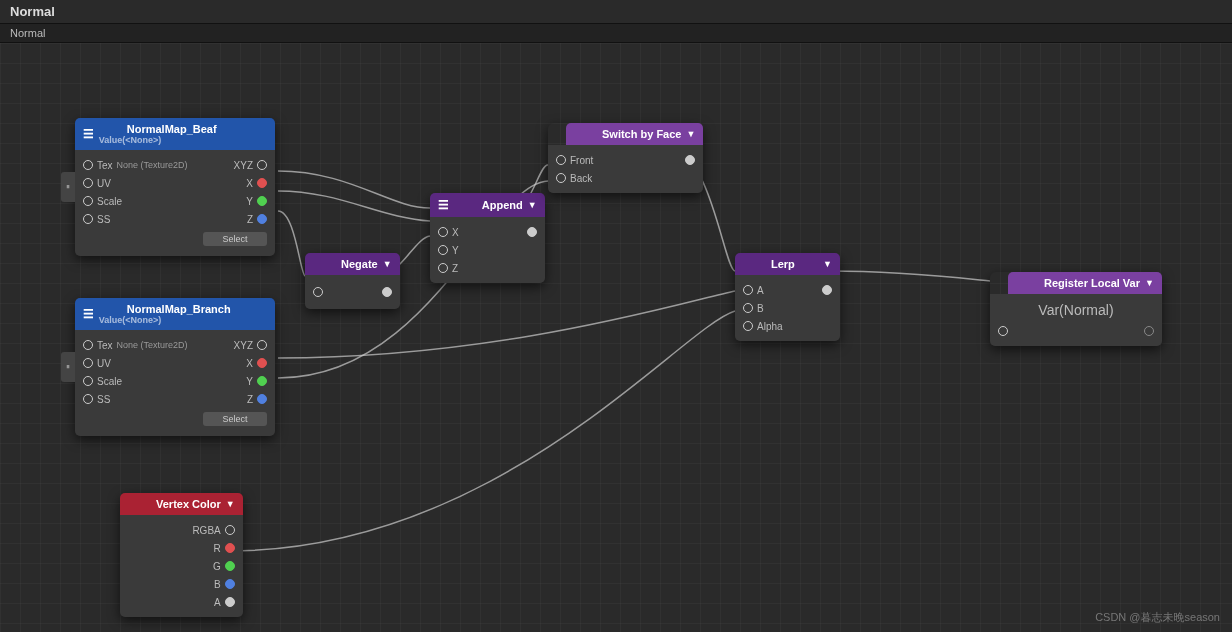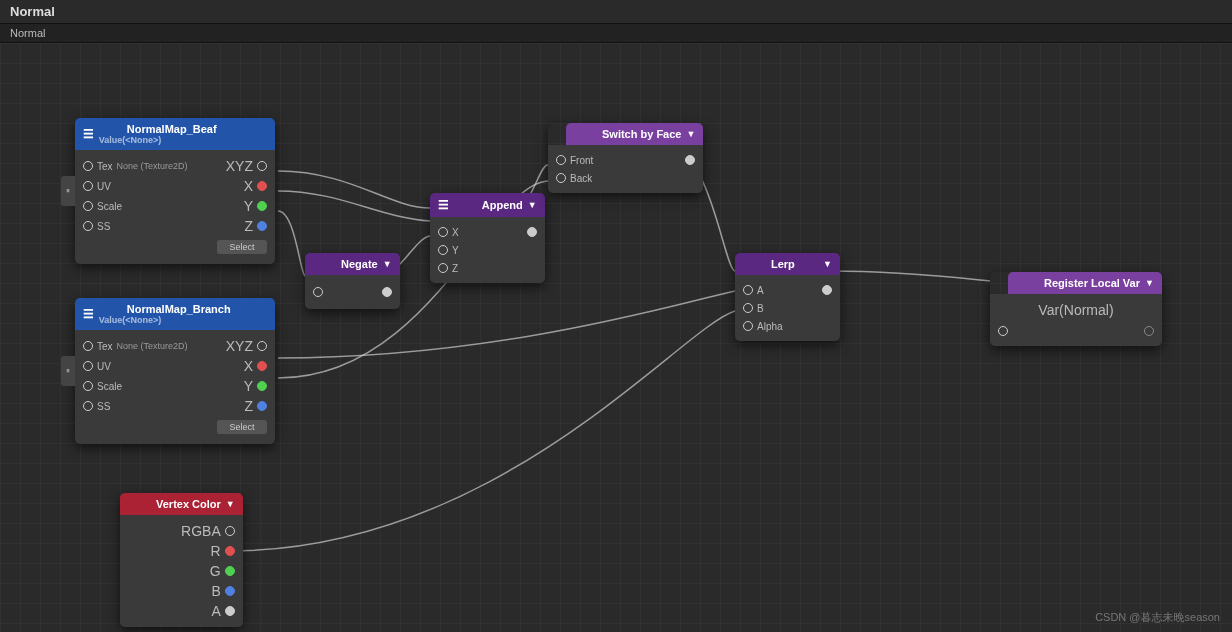--- a/index.html
+++ b/index.html
@@ -96,36 +96,36 @@
       display: inline-block;
       flex-shrink: 0;
     }
     .pin.filled-red { background: #e05050; border-color: #e05050; }
     .pin.filled-green { background: #50d050; border-color: #50d050; }
     .pin.filled-blue { background: #5080e0; border-color: #5080e0; }
     .pin.white { border-color: #ccc; }
     .pin.filled-white { background: #ccc; border-color: #ccc; }
 
     .pin-label { font-size: 10px; color: #bbb; margin-left: 4px; }
-    .pin-label-right { font-size: 14px; color: #bbb; margin-right: 4px; margin-left: auto; text-align: right; }
+    .pin-label-right { font-size: 10px; color: #bbb; margin-right: 4px; margin-left: auto; text-align: right; }
 
     .node-row.right-pin { justify-content: flex-end; }
 
     .node-select-btn {
       margin: 4px 8px 4px auto;
       display: block;
       background: #555;
       border: none;
       border-radius: 3px;
       color: #ccc;
       font-size: 9px;
       padding: 2px 8px;
       cursor: pointer;
       text-align: center;
-      width: 50px;
+      width: 64px;
     }
 
     
     .header-blue { background: #2255aa; }
     .header-purple { background: #7a40a0; margin-left: 18px; }
     .header-dark-purple { background: #5a2880; }
     .header-red { background: #aa2233; }
 
     
     #connections {

